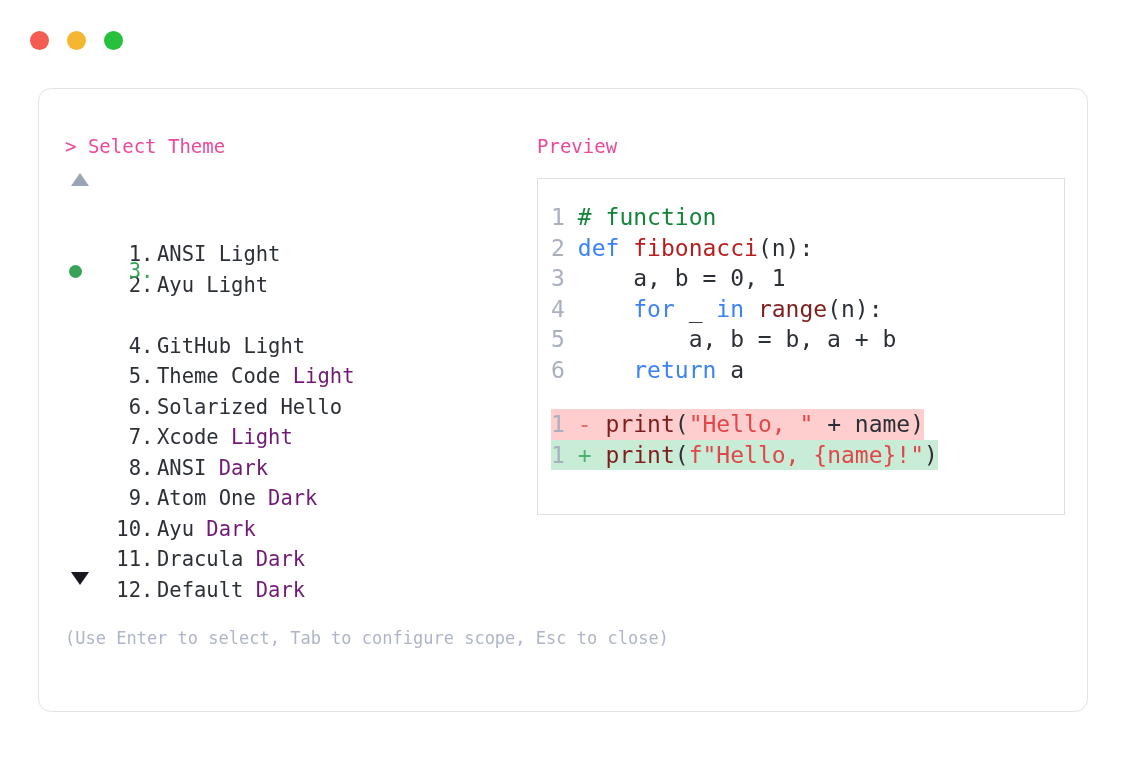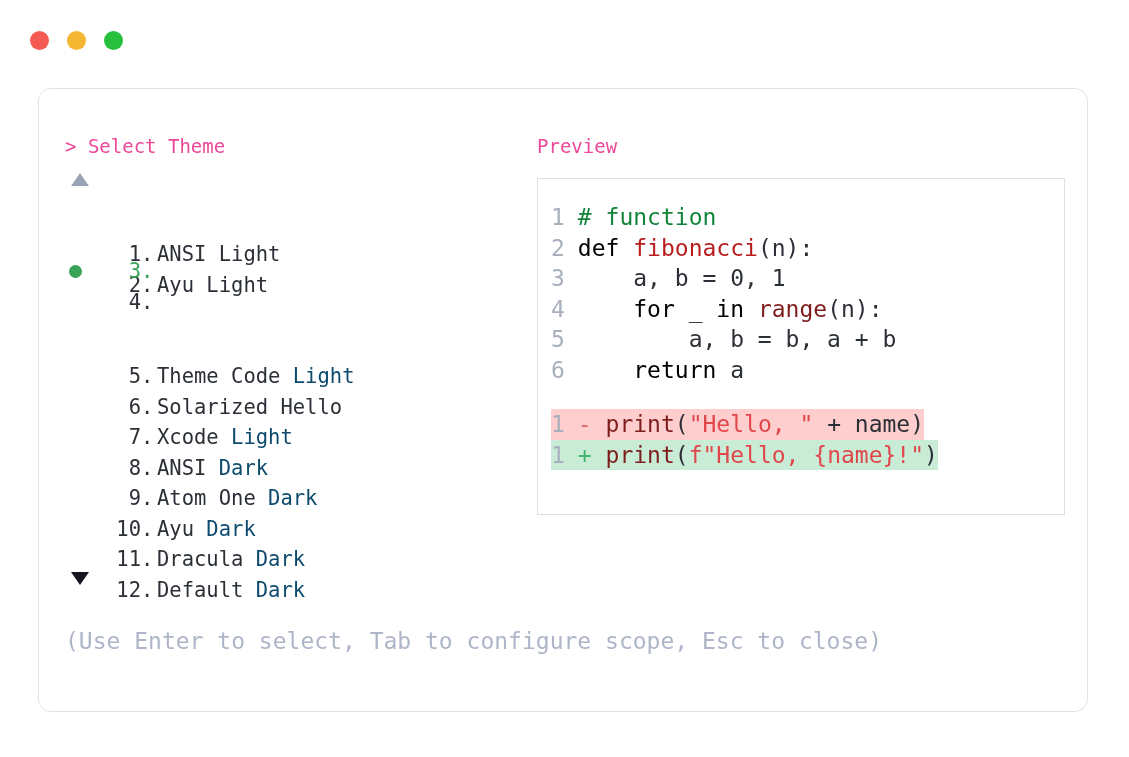--- a/index.html
+++ b/index.html
@@ -126,32 +126,32 @@
     flex: 0 0 46px;
     text-align: right;
     color: #2b2f36;
   }
   .idx-dot {
     width: 16px;
     flex: 0 0 16px;
     color: #2b2f36;
   }
   .name { color: #2b2f36; margin-top: 44px; }
-  .suffix { color: #0c4a6e; }
+  .suffix { color: #701a75; }
   .theme-row.selected .idx,
   .theme-row.selected .idx-dot,
   .theme-row.selected .name,
   .theme-row.selected .suffix { color: #38a257; }
 
   
   .hint {
     position: absolute;
     left: 26px;
     top: 539px;
-    font-size: 23px;
+    font-size: 17px;
     color: #aeb5c8;
     white-space: pre;
   }
 
   
   .preview-box {
     margin-top: 19px;
     width: 528px;
     height: 337px;
     box-sizing: border-box;
@@ -171,21 +171,21 @@
   .code-line { white-space: pre; height: 30.5px; }
   .ln {
     color: #a9b0bd;
     display: inline-block;
     width: 13px;
     text-align: right;
   }
   .gap { height: 24px; }
 
   .tok-comment { color: #11843a; }
-  .tok-kw      { color: #000000; }
+  .tok-kw      { color: #3b82f6; }
   .tok-fn      { color: #b91c1c; }
   .tok-plain   { color: #2b2f36; }
   .tok-str     { color: #e0464a; }
   .tok-builtin { color: #7f1d1d; }
 
   
   .diff-row { white-space: pre; height: 30.5px; display: block; width: fit-content; }
   .diff-del { background: #fecdcd; }
   .diff-add { background: #c9ecd7; }
   .mark-del { color: #e0686b; }
@@ -205,21 +205,21 @@
 
     <div class="left-pane">
       <div class="pane-title">&gt; Select Theme</div>
 
       <div class="arrow arrow-up"></div>
 
       <div class="theme-list" id="theme-list">
           <div class="theme-row"><span class="bullet-cell"></span><span class="idx">1</span><span class="idx-dot">. </span><span class="name">ANSI Light</span></div>
           <div class="theme-row"><span class="bullet-cell"></span><span class="idx">2</span><span class="idx-dot">. </span><span class="name">Ayu Light</span></div>
           <div class="theme-row selected"><span class="bullet-cell"><span class="bullet" style="background: rgb(56, 162, 87);"></span></span><span class="idx">3</span><span class="idx-dot">. </span></div>
-          <div class="theme-row"><span class="bullet-cell"></span><span class="idx">4</span><span class="idx-dot">. </span></div>
+          <div class="theme-row"><span class="bullet-cell"></span><span class="idx">4</span><span class="idx-dot">. </span><span class="name">GitHub Light</span></div>
           <div class="theme-row"><span class="bullet-cell"></span><span class="idx">5</span><span class="idx-dot">. </span><span class="name">Theme Code</span><span class="suffix"> Light</span></div>
           <div class="theme-row"><span class="bullet-cell"></span><span class="idx">6</span><span class="idx-dot">. </span><span class="name">Solarized Hello</span></div>
           <div class="theme-row"><span class="bullet-cell"></span><span class="idx">7</span><span class="idx-dot">. </span><span class="name">Xcode</span><span class="suffix"> Light</span></div>
           <div class="theme-row"><span class="bullet-cell"></span><span class="idx">8</span><span class="idx-dot">. </span><span class="name">ANSI</span><span class="suffix"> Dark</span></div>
           <div class="theme-row"><span class="bullet-cell"></span><span class="idx">9</span><span class="idx-dot">. </span><span class="name">Atom One</span><span class="suffix"> Dark</span></div>
           <div class="theme-row"><span class="bullet-cell"></span><span class="idx">10</span><span class="idx-dot">. </span><span class="name">Ayu</span><span class="suffix"> Dark</span></div>
           <div class="theme-row"><span class="bullet-cell"></span><span class="idx">11</span><span class="idx-dot">. </span><span class="name">Dracula</span><span class="suffix"> Dark</span></div>
           <div class="theme-row"><span class="bullet-cell"></span><span class="idx">12</span><span class="idx-dot">. </span><span class="name">Default</span><span class="suffix"> Dark</span></div>
         </div>
 

